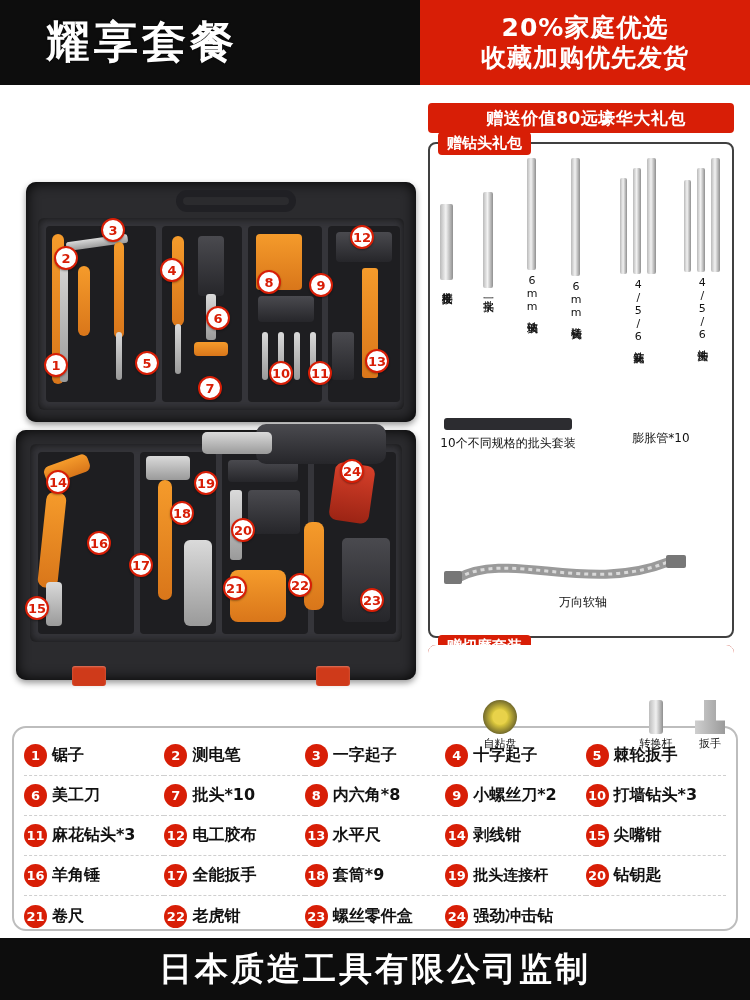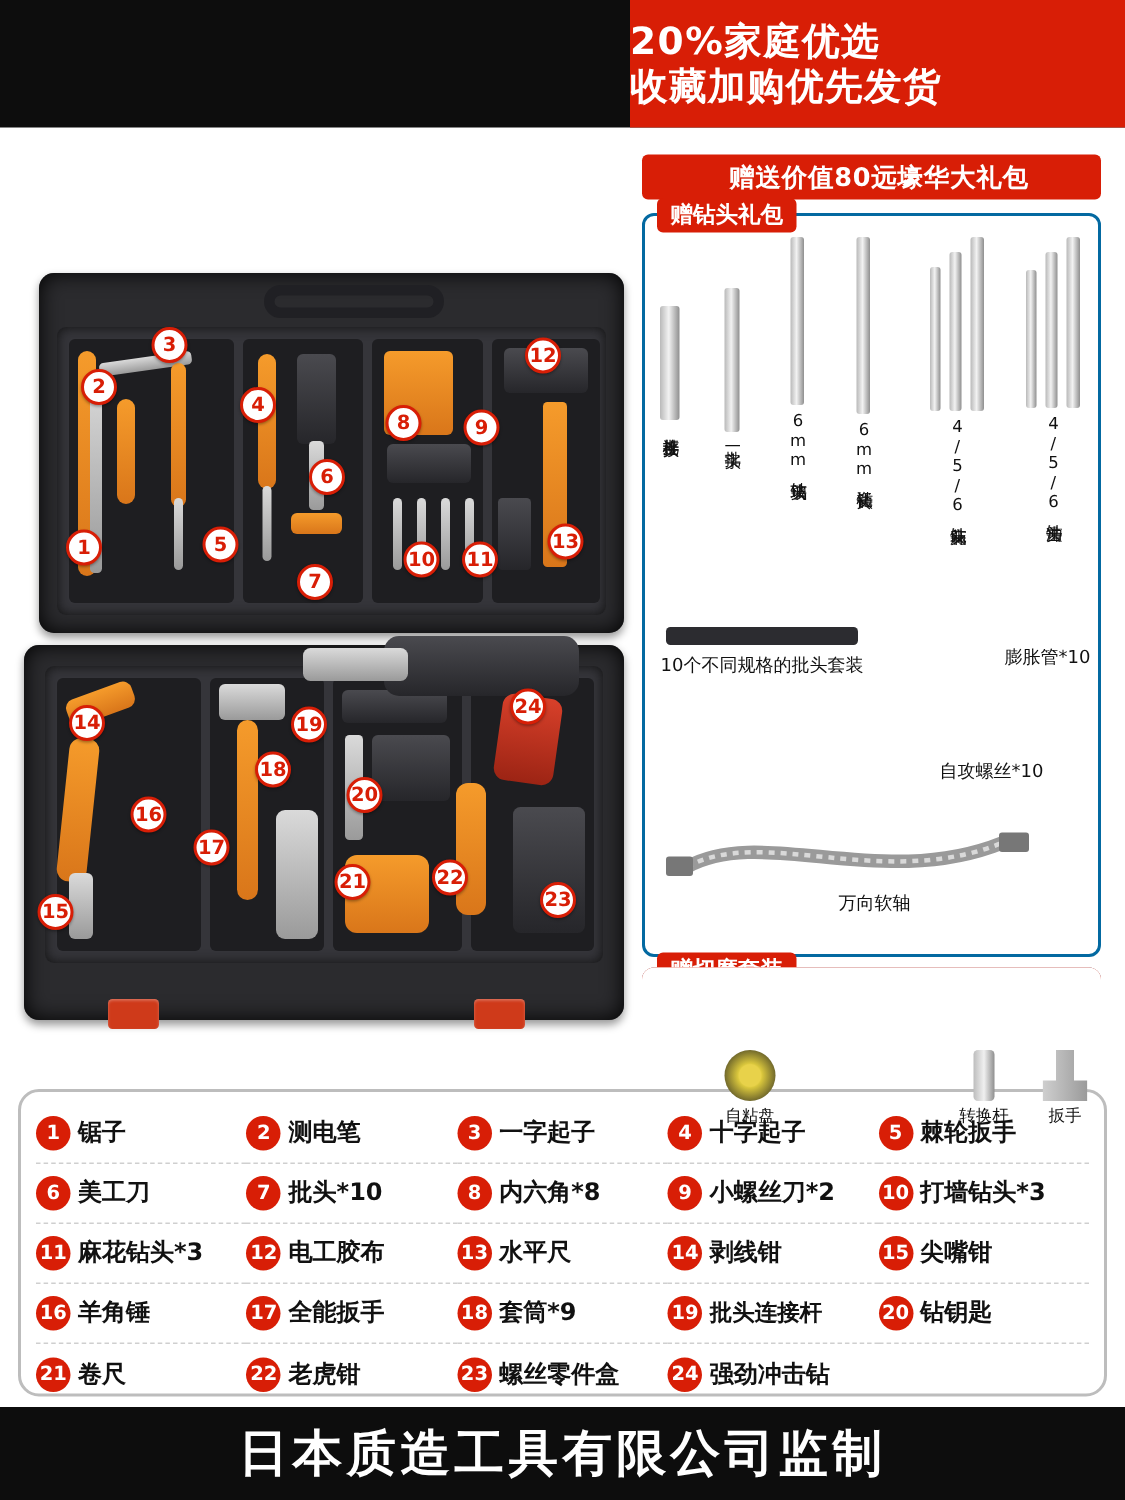--- a/index.html
+++ b/index.html
@@ -18,40 +18,40 @@
     display:flex; align-items:center;
   }
   .header-title {
     color:#fff; font-size:44px; font-weight:bold; letter-spacing:4px;
     margin-left:46px; text-shadow:0 0 2px #000;
     font-family:"DejaVu Sans",sans-serif;
   }
   .promo-box {
     position:absolute; right:0; top:0; width:330px; height:85px;
     background:#d81e06; color:#fff;
-    display:flex; flex-direction:column; align-items:flex-start; justify-content:center;
+    display:flex; flex-direction:column; align-items:center; justify-content:center;
     line-height:1.18;
   }
   .promo-line { font-size:25px; font-weight:bold; letter-spacing:1px;
     font-family:"DejaVu Sans",sans-serif; }
 
   
   .gift-banner {
     position:absolute; left:428px; top:103px; width:306px; height:30px;
     background:#d81e06; border-radius:4px;
     display:flex; align-items:center; justify-content:center;padding-left:10px;
   }
   .gift-banner span {
     color:#fff; font-size:17px; font-weight:bold; letter-spacing:0.5px;
     font-family:"DejaVu Sans",sans-serif;
   }
 
   
   .panel {
-    position:absolute; border:2px solid #0369a1; border-radius:8px;
+    position:absolute; border:2px solid #404040; border-radius:8px;
     background:#fff;
   }
   .panel-bits { left:428px; top:142px; width:306px; height:496px; }
   .panel-grind { left:428px; top:645px; width:306px; height:90px; height:95px; }
   .panel-grind { height:96px; }
   .panel-label {
     position:absolute; left:8px; top:-12px; background:#d81e06; color:#fff;
     font-size:15px; font-weight:bold; padding:2px 9px; border-radius:4px;
     font-family:"DejaVu Sans",sans-serif;
   }
@@ -151,20 +151,21 @@
 
   .orange { background:linear-gradient(180deg,#f59b2b,#d9761a); }
   .silver { background:linear-gradient(180deg,#dadada,#9a9a9a); }
   .dark   { background:linear-gradient(180deg,#4a4a4f,#26262a); }
   .red    { background:linear-gradient(180deg,#d8402a,#9c2414); }
 </style>
 </head>
 <body>
 
 <div class="header">
+  <div class="header-title">耀享套餐</div>
   <div class="promo-box">
     <div class="promo-line">20%家庭优选</div>
     <div class="promo-line">收藏加购优先发货</div>
   </div>
 </div>
 
 <div class="gift-banner">
   <span>赠送价值80远壕华大礼包</span>
 </div>
 
@@ -325,37 +326,24 @@
     <div style="height:62px; display:flex; align-items:flex-end; justify-content:center; gap:5px;">
       <div class="shaft" style="width:6px;height:40px;"></div>
       <div class="shaft" style="width:6px;height:44px;"></div>
       <div class="shaft" style="width:6px;height:48px;"></div>
       <div class="shaft" style="width:6px;height:44px;"></div>
       <div class="shaft" style="width:6px;height:40px;"></div>
       <div class="shaft" style="width:6px;height:44px;"></div>
       <div class="shaft" style="width:6px;height:48px;"></div>
       <div class="shaft" style="width:6px;height:42px;"></div>
     </div>
-    <div class="cap" style="margin-top:6px;text-align:right;">膨胀管*10</div>
-  </div>
-
-
-  <div class="screws2">
-    <div style="height:46px; display:flex; align-items:flex-end; justify-content:center; gap:5px;">
-      <div class="shaft" style="width:5px;height:28px;"></div>
-      <div class="shaft" style="width:5px;height:32px;"></div>
-      <div class="shaft" style="width:5px;height:30px;"></div>
-      <div class="shaft" style="width:5px;height:34px;"></div>
-      <div class="shaft" style="width:5px;height:30px;"></div>
-      <div class="shaft" style="width:5px;height:28px;"></div>
-      <div class="shaft" style="width:5px;height:32px;"></div>
-      <div class="shaft" style="width:5px;height:30px;"></div>
-    </div>
-    <div class="cap" style="margin-top:6px;">自攻螺丝*10</div>
-  </div>
+    <div class="cap" style="margin-top:6px;">膨胀管*10</div>
+  </div>
+
+
 
   <div class="flexshaft">
     <div style="height:48px; position:relative;">
       <svg width="290" height="48" viewBox="0 0 290 48">
         <path d="M20 34 C70 6, 150 50, 230 18" stroke="#9a9a9a" stroke-width="9" fill="none" stroke-linecap="round"></path>
         <path d="M20 34 C70 6, 150 50, 230 18" stroke="#d9d9d9" stroke-width="3" fill="none" stroke-dasharray="4 4"></path>
         <rect x="6" y="27" width="18" height="13" rx="2" fill="#777"></rect>
         <rect x="228" y="11" width="20" height="13" rx="2" fill="#777"></rect>
       </svg>
     </div>

